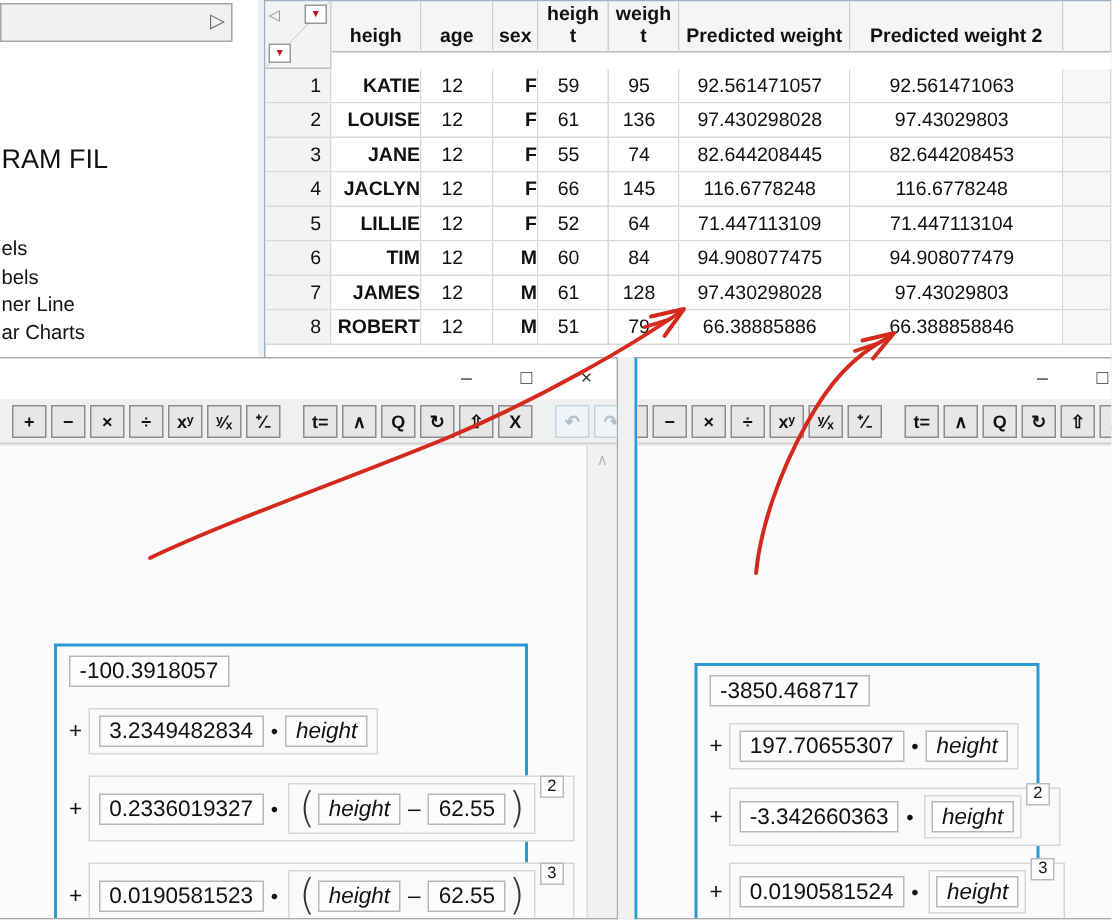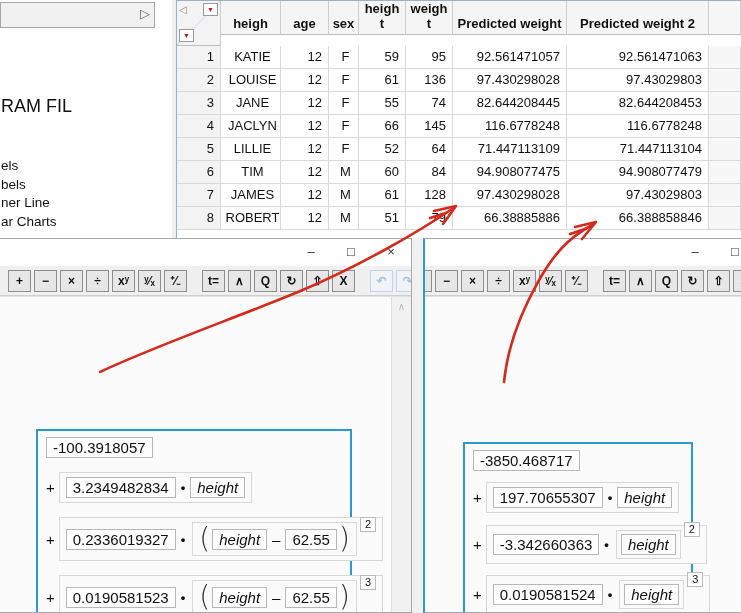--- a/index.html
+++ b/index.html
@@ -20,22 +20,22 @@
                border-left:1px solid #9eb0c2;border-top:1px solid #9eb0c2;box-sizing:border-box;}
   .tgrid{display:grid;grid-template-columns:44px 60px 48px 30px 47px 47px 114px 142px 1fr;}
   .hcell{height:34px;box-sizing:border-box;background:#f5f5f5;border-right:1px solid #cdcdcd;
          border-bottom:1px solid #bdbdbd;font-weight:bold;font-size:13px;display:flex;
          align-items:flex-end;justify-content:center;padding-bottom:3px;white-space:pre-line;
          text-align:center;line-height:15px;}
   .hcell.empty{background:#f7f7f7;}
   .cell{height:23px;box-sizing:border-box;border-right:1px solid #d9d9d9;border-bottom:1px solid #d9d9d9;
         font-size:13px;line-height:22px;background:#fff;overflow:hidden;white-space:nowrap;}
   .cell.rownum{background:#f3f3f3;text-align:right;padding-right:6px;}
-  .cell.lft{text-align:center;padding-left:4px;}
-  .cell.rgt{text-align:right;padding-right:6px;}
+  .cell.lft{text-align:right;padding-left:4px;font-weight:bold;}
+  .cell.rgt{text-align:center;padding-right:6px;}
   .cell.fill{background:#f7f7f7;}
   
   #corner{position:relative;background:#f3f3f3;border-right:1px solid #cdcdcd;border-bottom:1px solid #bdbdbd;
           box-sizing:border-box;height:45px;
           background-image:linear-gradient(to bottom right,transparent calc(50% - 0.6px),#c6cedc calc(50%),transparent calc(50% + 0.6px));}
   .redrop{position:absolute;width:15px;height:13px;background:#fff;border:1px solid #9a9a9a;
           box-sizing:border-box;text-align:center;line-height:11px;font-size:7px;color:#c11b17;cursor:pointer;}
   #corner .tri-l{position:absolute;left:2px;top:3px;color:#8a8a8a;font-size:10px;}
 
   

